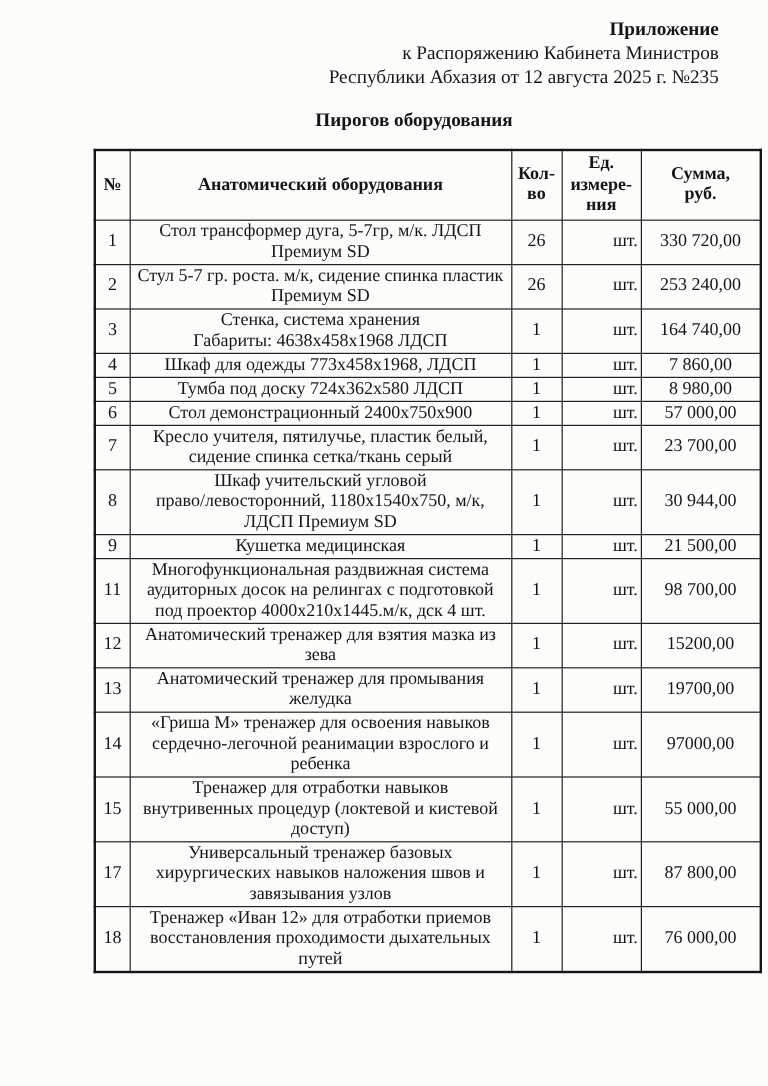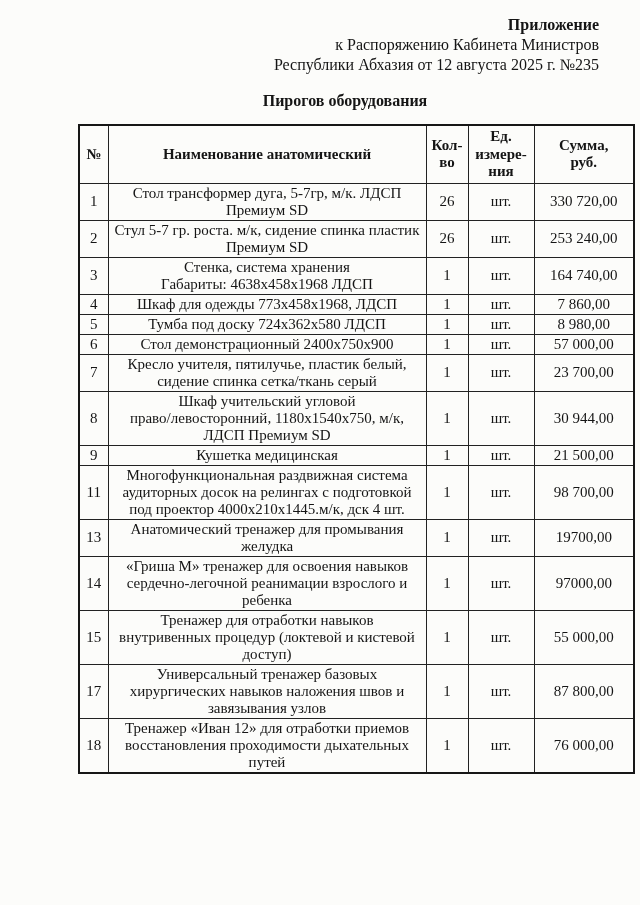--- a/index.html
+++ b/index.html
@@ -60,21 +60,21 @@
     padding: 2px 1px;
   }
   table.equip td {
     font-size: 15px;
     line-height: 17px;
     padding: 1px 2px;
   }
   td.c-num  { text-align: center; }
   td.c-name { text-align: center; padding-left: 6px; padding-right: 6px; white-space: pre-line; font-family: Liberation Serif, serif; }
   td.c-qty  { text-align: center; margin-top: 41px; }
-  td.c-unit { text-align: center; }
+  td.c-unit { text-align: right; }
   td.c-sum  { text-align: center; }
   col.w-num  { width: 29px; }
   col.w-name { width: 318px; }
   col.w-qty  { width: 42px; }
   col.w-unit { width: 66px; }
   col.w-sum  { width: 100px; }
 </style>
 </head>
 <body>
 
@@ -92,21 +92,21 @@
     <colgroup>
       <col class="w-num">
         <col class="w-name">
         <col class="w-qty">
         <col class="w-unit">
         <col class="w-sum">
     </colgroup>
     <thead>
       <tr>
         <th>№</th>
-        <th>Наименование анатомический</th>
+        <th>Анатомический оборудования</th>
         <th>Кол-
 во</th>
         <th>Ед.
 измере-
 ния</th>
         <th>Сумма,
 руб.</th>
       </tr>
     </thead>
     <tbody>
@@ -182,20 +182,28 @@
         <tr>
     <td class="c-num">11</td>
     <td class="c-name">Многофункциональная раздвижная система
 аудиторных досок на релингах с подготовкой
 под проектор 4000х210х1445.м/к, дск 4 шт.</td>
     <td class="c-qty">1</td>
     <td class="c-unit">шт.</td>
     <td class="c-sum">98 700,00</td>
   </tr>
         <tr>
+    <td class="c-num">12</td>
+    <td class="c-name">Анатомический тренажер для взятия мазка из
+зева</td>
+    <td class="c-qty">1</td>
+    <td class="c-unit">шт.</td>
+    <td class="c-sum">15200,00</td>
+  </tr>
+        <tr>
     <td class="c-num">13</td>
     <td class="c-name">Анатомический тренажер для промывания
 желудка</td>
     <td class="c-qty">1</td>
     <td class="c-unit">шт.</td>
     <td class="c-sum">19700,00</td>
   </tr>
         <tr>
     <td class="c-num">14</td>
     <td class="c-name">«Гриша М» тренажер для освоения навыков

